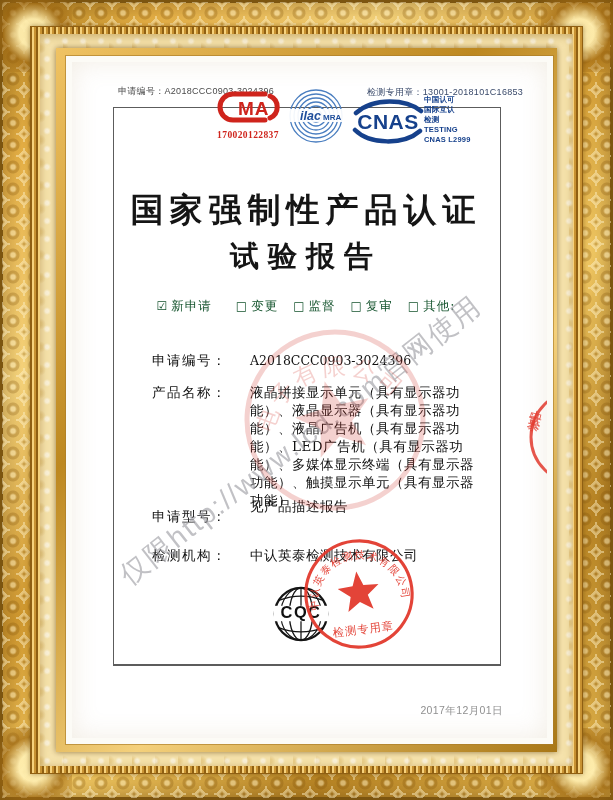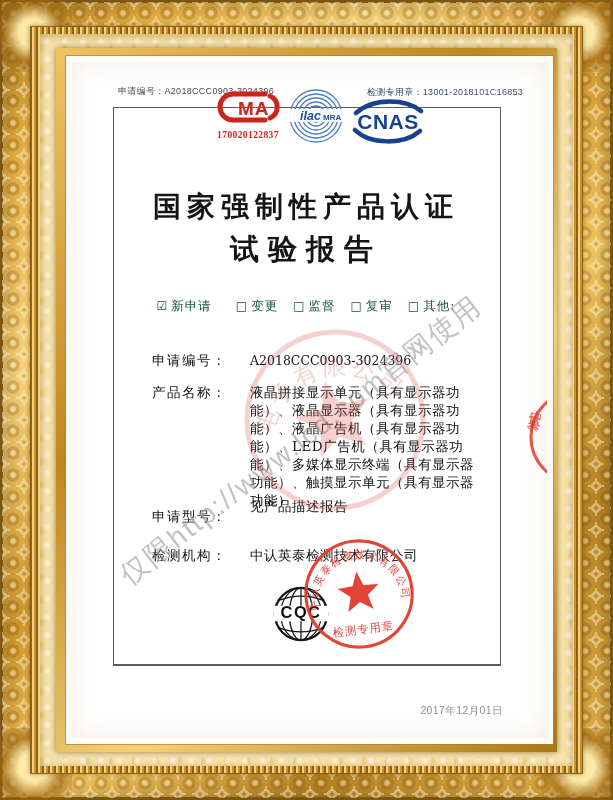--- a/index.html
+++ b/index.html
@@ -58,21 +58,21 @@
   }
   
   #cma-wrap{left:143px;top:28px;width:66px;text-align:center;}
   #cma-number{font-family:Liberation Serif, serif;font-weight:bold;font-size:9.5px;color:#cf241c;letter-spacing:.4px;margin-top:2px;}
   #ilac-wrap{left:216px;top:26px;}
   #cnas-wrap{left:280px;top:34px;}
   #cnas-caption{left:352px;top:33px;font-family:"Liberation Sans",sans-serif;
     font-size:7.5px;line-height:10px;color:#16418c;font-weight:bold;letter-spacing:.2px;white-space:nowrap;}
   
   #title{left:41px;top:126px;width:386px;text-align:center;color:#151515;}
-  #title .t1{font-size:28px;font-weight:600;letter-spacing:6px;}
+  #title .t1{font-size:33px;font-weight:600;letter-spacing:6px;}
   #title .t2{font-size:29px;font-weight:600;letter-spacing:9px;margin-top:4px;}
   
   #checkbox-row{left:41px;top:236px;width:386px;text-align:center;font-size:12.5px;color:#14532d;letter-spacing:1px;white-space:nowrap;}
   #checkbox-row .cb{margin:0 5px;}
   #checkbox-row .cb .glyph{font-family:"DejaVu Sans",sans-serif;font-size:12px;margin-right:3px;}
   #checkbox-row .cb.first{margin-right:14px;}
   
   .field-label{left:80px;font-size:13.5px;letter-spacing:1.5px;color:#111;white-space:nowrap;}
   .field-value{left:178px;font-size:12.5px;color:#111;white-space:nowrap;}
   .cjk-value{font-size:13.5px;letter-spacing:.5px;}
@@ -144,20 +144,27 @@
   </div>
 
   <div class="abs" id="cnas-wrap">
     <svg width="72" height="50" viewBox="0 0 72 50">
       <path d="M 4,17 C 22,1 54,3 69,15" fill="none" stroke="#16418c" stroke-width="4.5" stroke-linecap="round"></path>
       <path d="M 3,34 C 18,49 52,49 68,35" fill="none" stroke="#16418c" stroke-width="4.5" stroke-linecap="round"></path>
       <text x="36" y="33" text-anchor="middle" font-family="Liberation Sans, sans-serif" font-size="21" font-weight="900" fill="#16418c" letter-spacing="0.5">CNAS</text>
     </svg>
   </div>
 
+  <div class="abs" id="cnas-caption">
+    <div>中国认可</div>
+    <div>国际互认</div>
+    <div>检测</div>
+    <div>TESTING</div>
+    <div>CNAS L2999</div>
+  </div>
 
   <div class="abs" id="title">
     <div class="t1">国家强制性产品认证</div>
     <div class="t2">试验报告</div>
   </div>
 
   <div class="abs" id="checkbox-row">
     <span class="cb first"><span class="glyph">☑</span><span>新申请</span></span>
     <span class="cb"><span class="glyph">□</span><span>变更</span></span>
     <span class="cb"><span class="glyph">□</span><span>监督</span></span>

